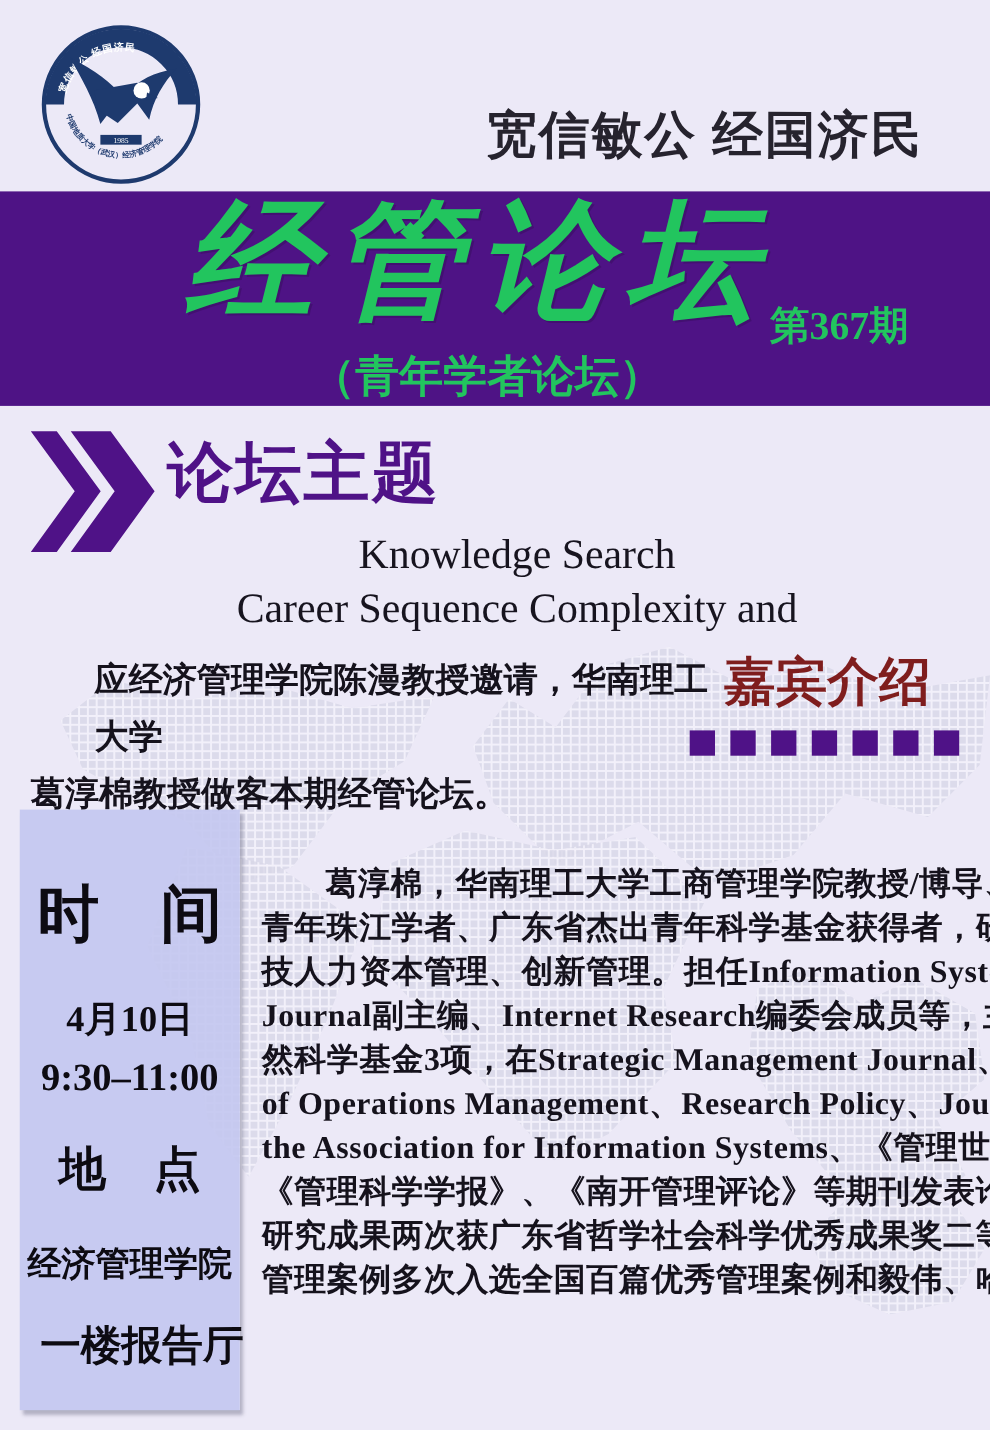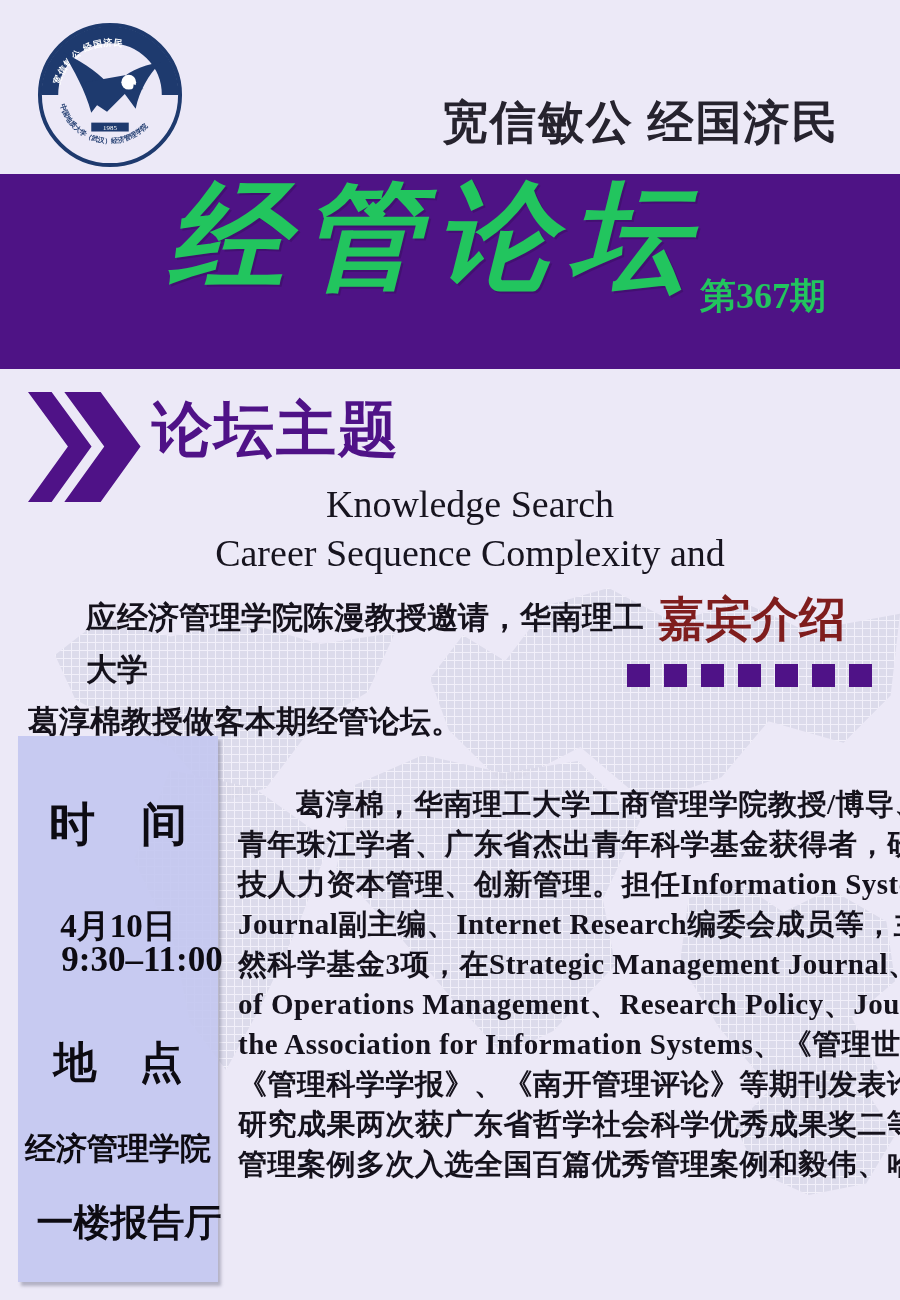--- a/index.html
+++ b/index.html
@@ -88,23 +88,23 @@
   .divider-squares span{width:23px;height:23px;background:#4f1287;display:block;}
 
   
   .sidebar{
     position:absolute;left:18px;top:736px;width:200px;height:546px;z-index:2;
     background:rgba(195,199,240,.9);
     box-shadow:3px 4px 3px rgba(110,110,135,.45);
     color:#0d0b12;text-align:center;font-weight:900;
   }
   .sidebar div{position:absolute;left:0;width:200px;white-space:nowrap;}
-  .sb-time-label{top:58px;font-size:46px;}
+  .sb-time-label{top:58px;font-size:56px;}
   .sb-date{top:168px;font-size:33px;}
-  .sb-time{top:204px;font-size:35px;padding-left:24px;}
+  .sb-time{top:224px;font-size:35px;}
   .sb-place-label{top:298px;font-size:43px;}
   .sb-place1{top:392px;font-size:31px;}
   .sb-place2{top:462px;font-size:37px;margin-left:11px;}
 
   
   .bio{
     position:absolute;left:238px;top:784px;width:658px;z-index:2;
     font-size:29px;line-height:40px;font-weight:700;color:#15121c;
   }
   .bio .bio-line{text-align:justify;text-align-last:justify;white-space:nowrap;
@@ -148,20 +148,21 @@
       <rect x="56" y="103" width="38" height="9" fill="#1e3a6e"></rect>
       <text x="75" y="110.5" font-size="7" fill="#ffffff" text-anchor="middle">1985</text>
     </svg>
   </div>
 
   <div class="motto">宽信敏公 经国济民</div>
 
   <div class="banner">
     <div class="banner-title">经管论坛</div>
     <div class="banner-issue">第367期</div>
+    <div class="banner-subtitle">（青年学者论坛）</div>
   </div>
 
   <div class="chevron">
     <svg width="118" height="122" viewBox="0 0 130 125">
       <polygon points="0,2 26,2 70,62 26,123 0,123 44,62" fill="#4f1287"></polygon>
       <polygon points="40,2 80,2 124,62 80,123 40,123 84,62" fill="#4f1287"></polygon>
     </svg>
   </div>
   <div class="topic-heading">论坛主题</div>
   <div class="topic-title">

